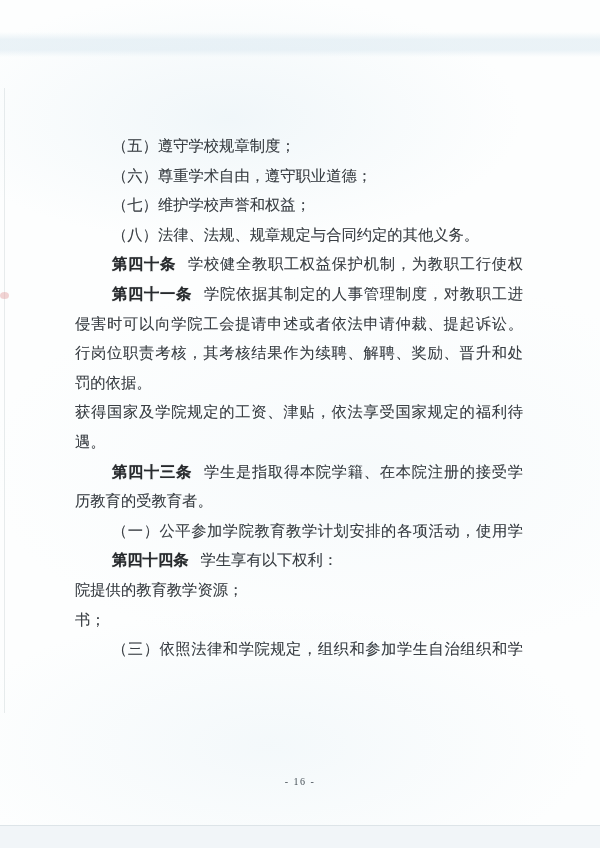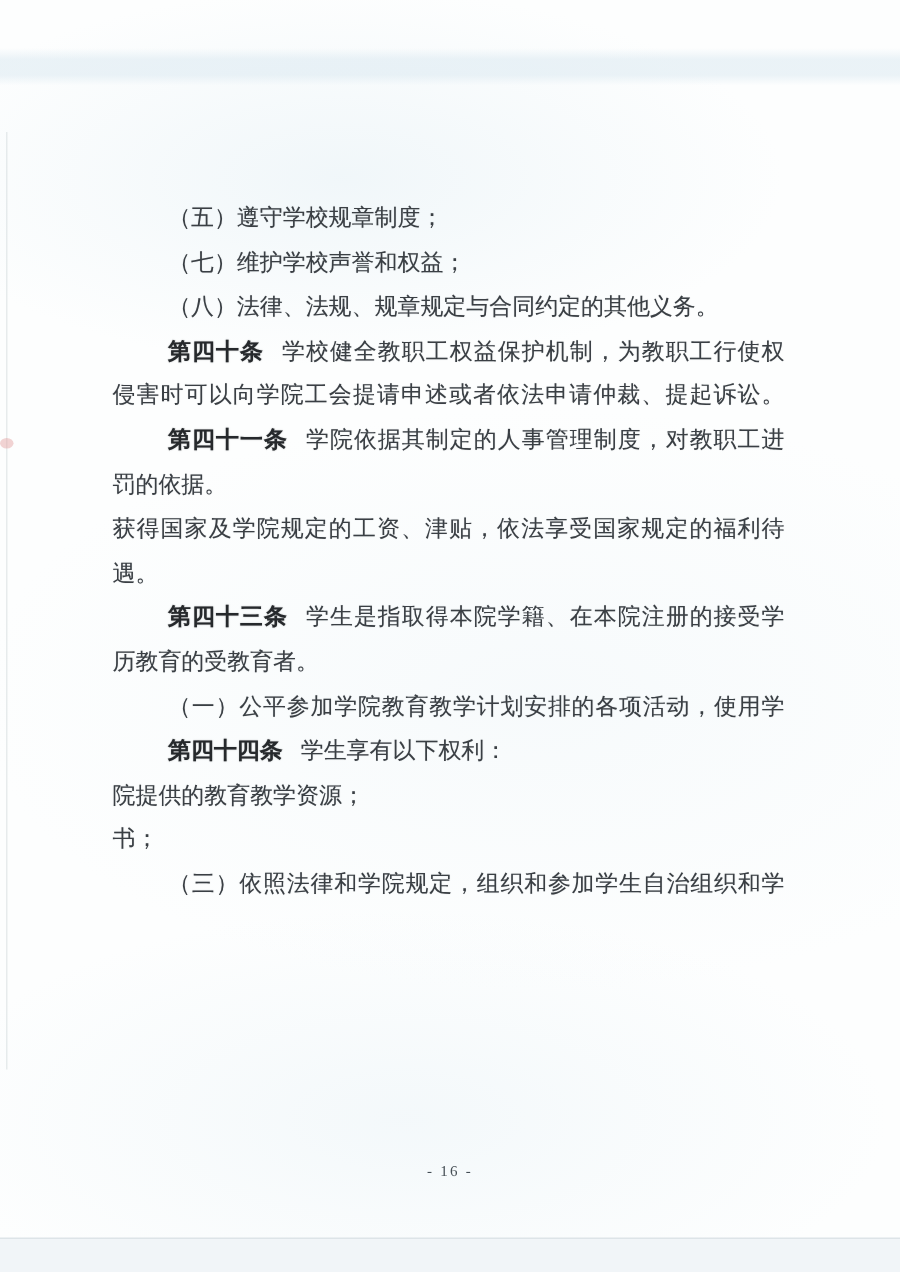--- a/index.html
+++ b/index.html
@@ -100,25 +100,27 @@
 </head>
 <body>
 
 <div class="page">
   <div class="band-top"></div>
   <div class="edge-line-left"></div>
   <div class="pink-mark"></div>
 
   <div class="textblock" id="textblock">
       <div class="line indent"><span>（五）遵守学校规章制度；</span></div>
+      <div class="line indent"><span>（六）尊重学术自由，遵守职业道德；</span></div>
       <div class="line indent"><span>（七）维护学校声誉和权益；</span></div>
       <div class="line indent"><span>（八）法律、法规、规章规定与合同约定的其他义务。</span></div>
       <div class="line indent fill"><span class="bold">第四十条</span><span>学校健全教职工权益保护机制，为教职工行使权</span></div>
+      <div class="line indent fill"><span class="bold">第四十一条</span><span>学院依据其制定的人事管理制度，对教职工进</span></div>
       <div class="line fill"><span>侵害时可以向学院工会提请申述或者依法申请仲裁、提起诉讼。</span></div>
-      <div class="line indent fill"><span class="bold">第四十一条</span><span>学院依据其制定的人事管理制度，对教职工进</span></div>
+      <div class="line fill"><span>行岗位职责考核，其考核结果作为续聘、解聘、奖励、晋升和处</span></div>
       <div class="line"><span>罚的依据。</span></div>
       <div class="line fill"><span>获得国家及学院规定的工资、津贴，依法享受国家规定的福利待</span></div>
       <div class="line"><span>遇。</span></div>
       <div class="line indent fill"><span class="bold">第四十三条</span><span>学生是指取得本院学籍、在本院注册的接受学</span></div>
       <div class="line"><span>历教育的受教育者。</span></div>
       <div class="line indent fill"><span>（一）公平参加学院教育教学计划安排的各项活动，使用学</span></div>
       <div class="line indent"><span class="bold">第四十四条</span><span>学生享有以下权利：</span></div>
       <div class="line"><span>院提供的教育教学资源；</span></div>
       <div class="line"><span>书；</span></div>
       <div class="line indent fill"><span>（三）依照法律和学院规定，组织和参加学生自治组织和学</span></div>

